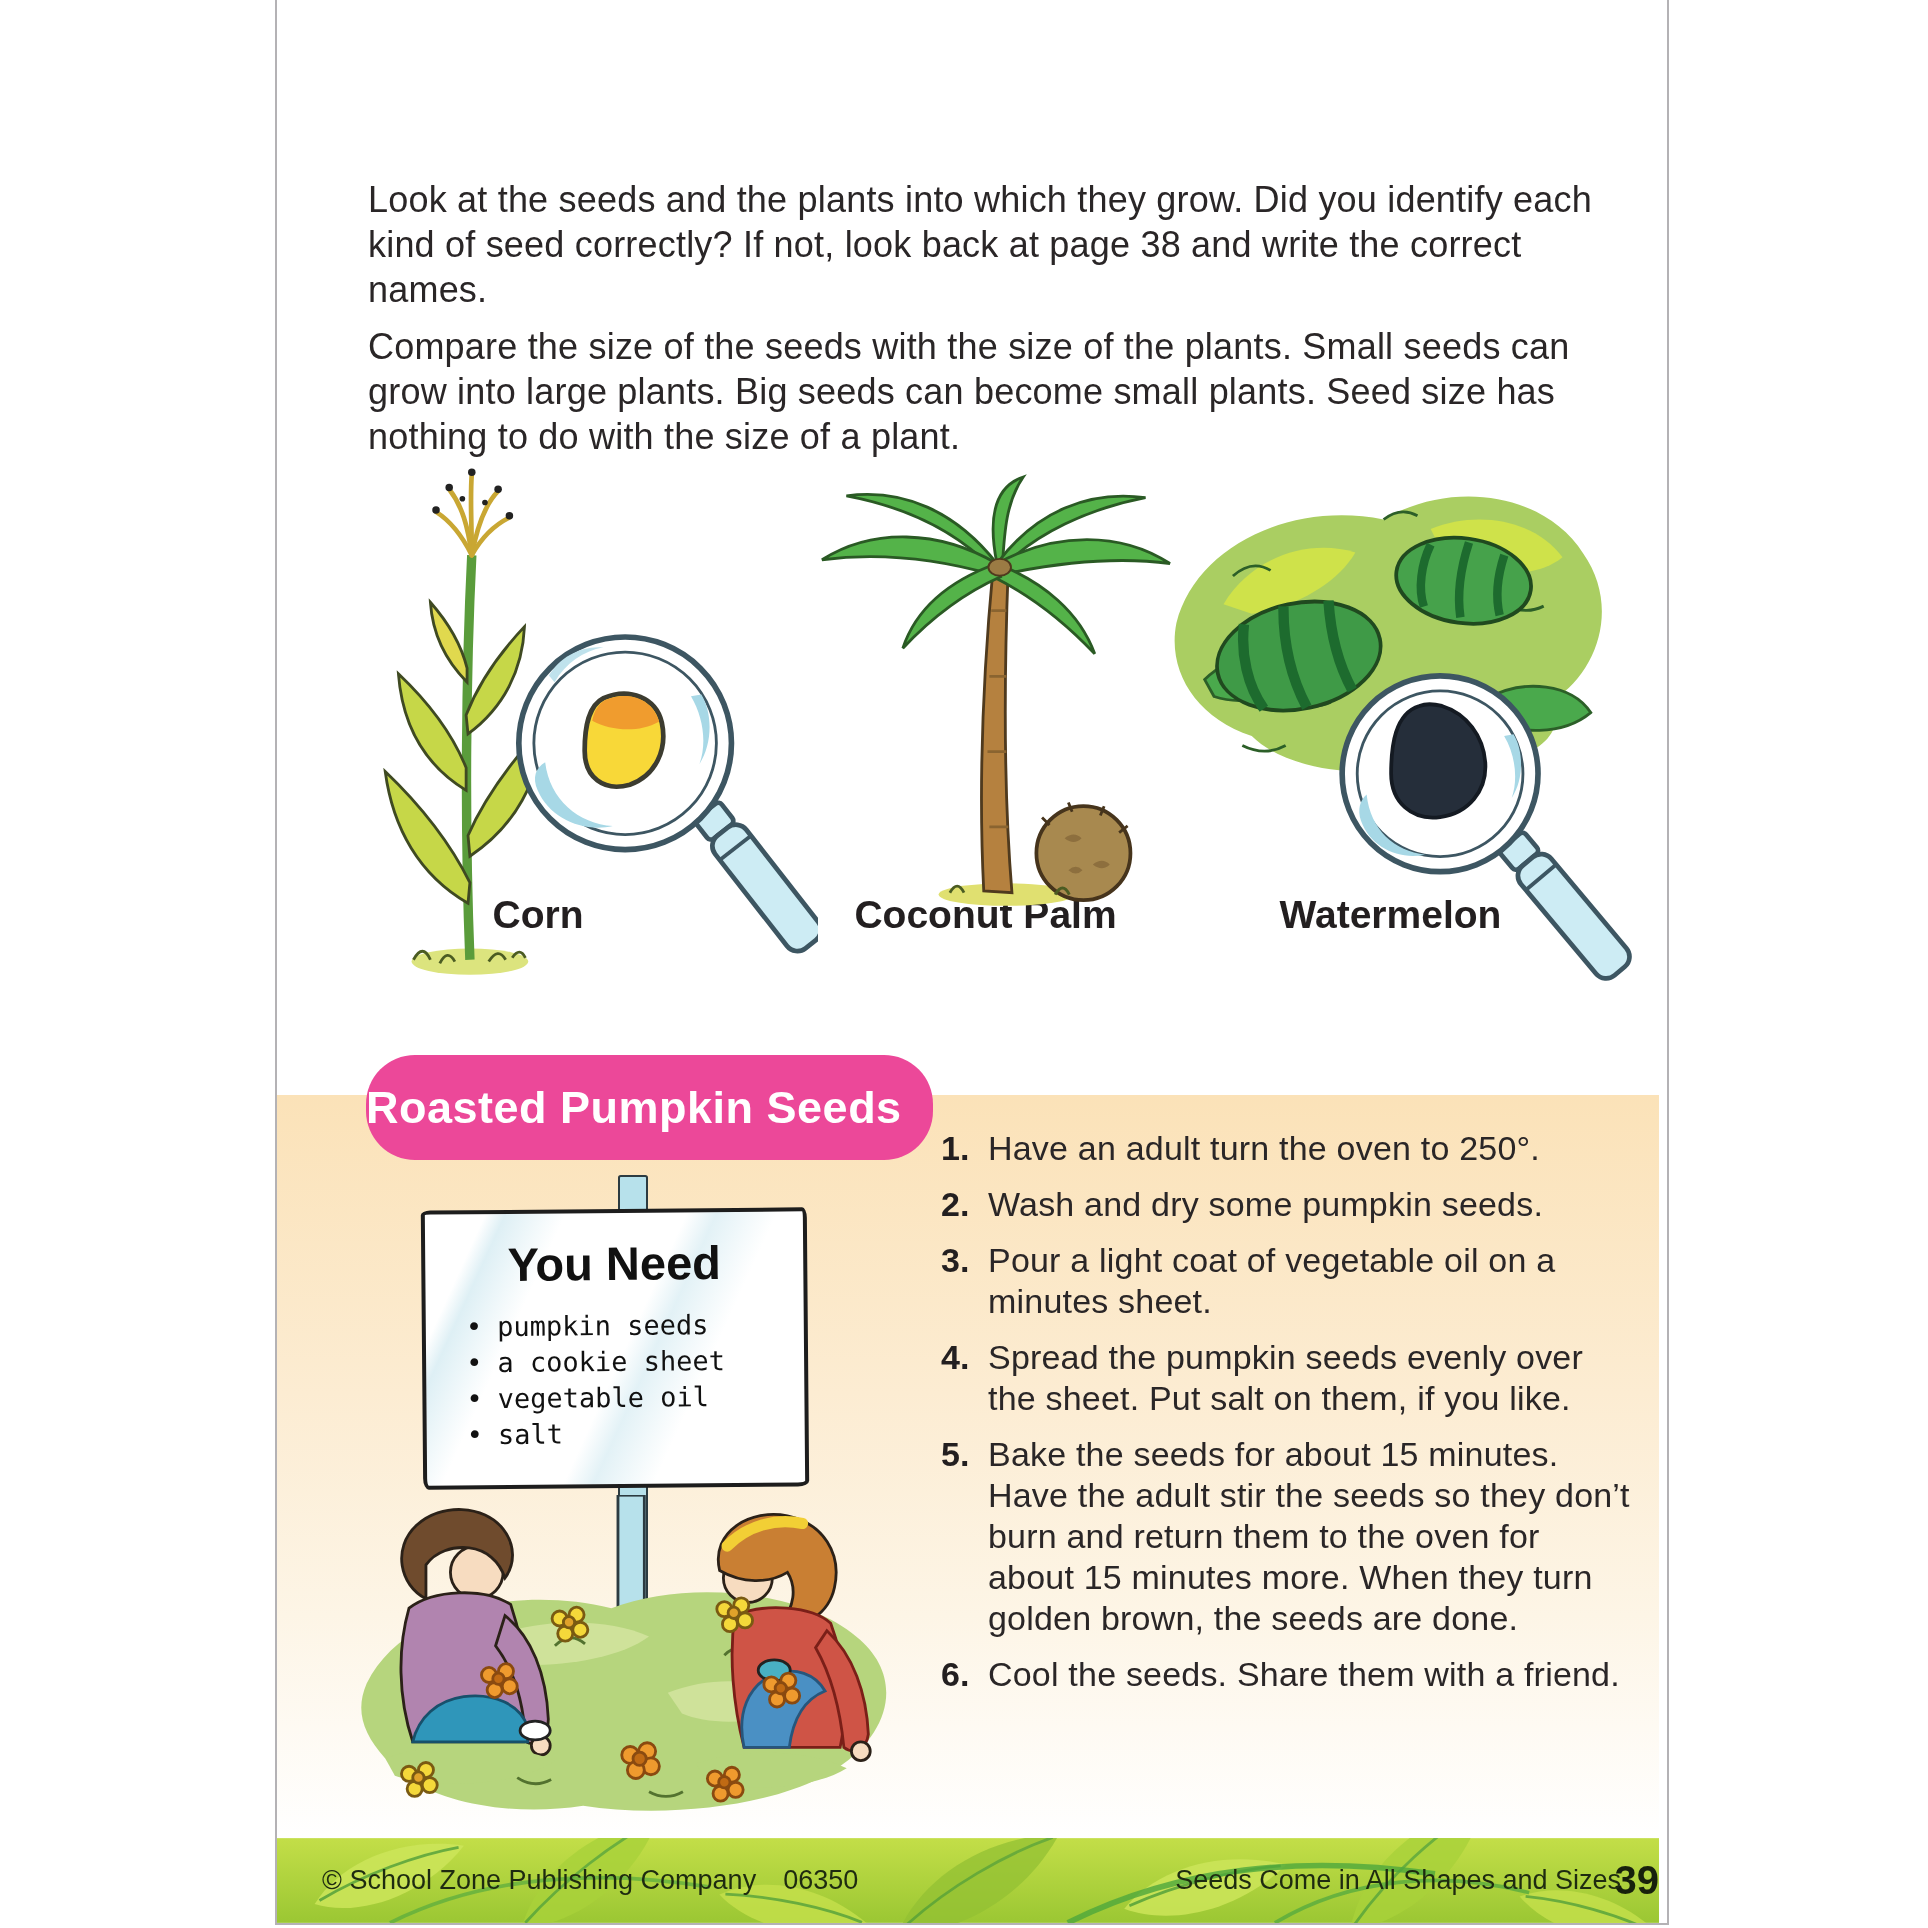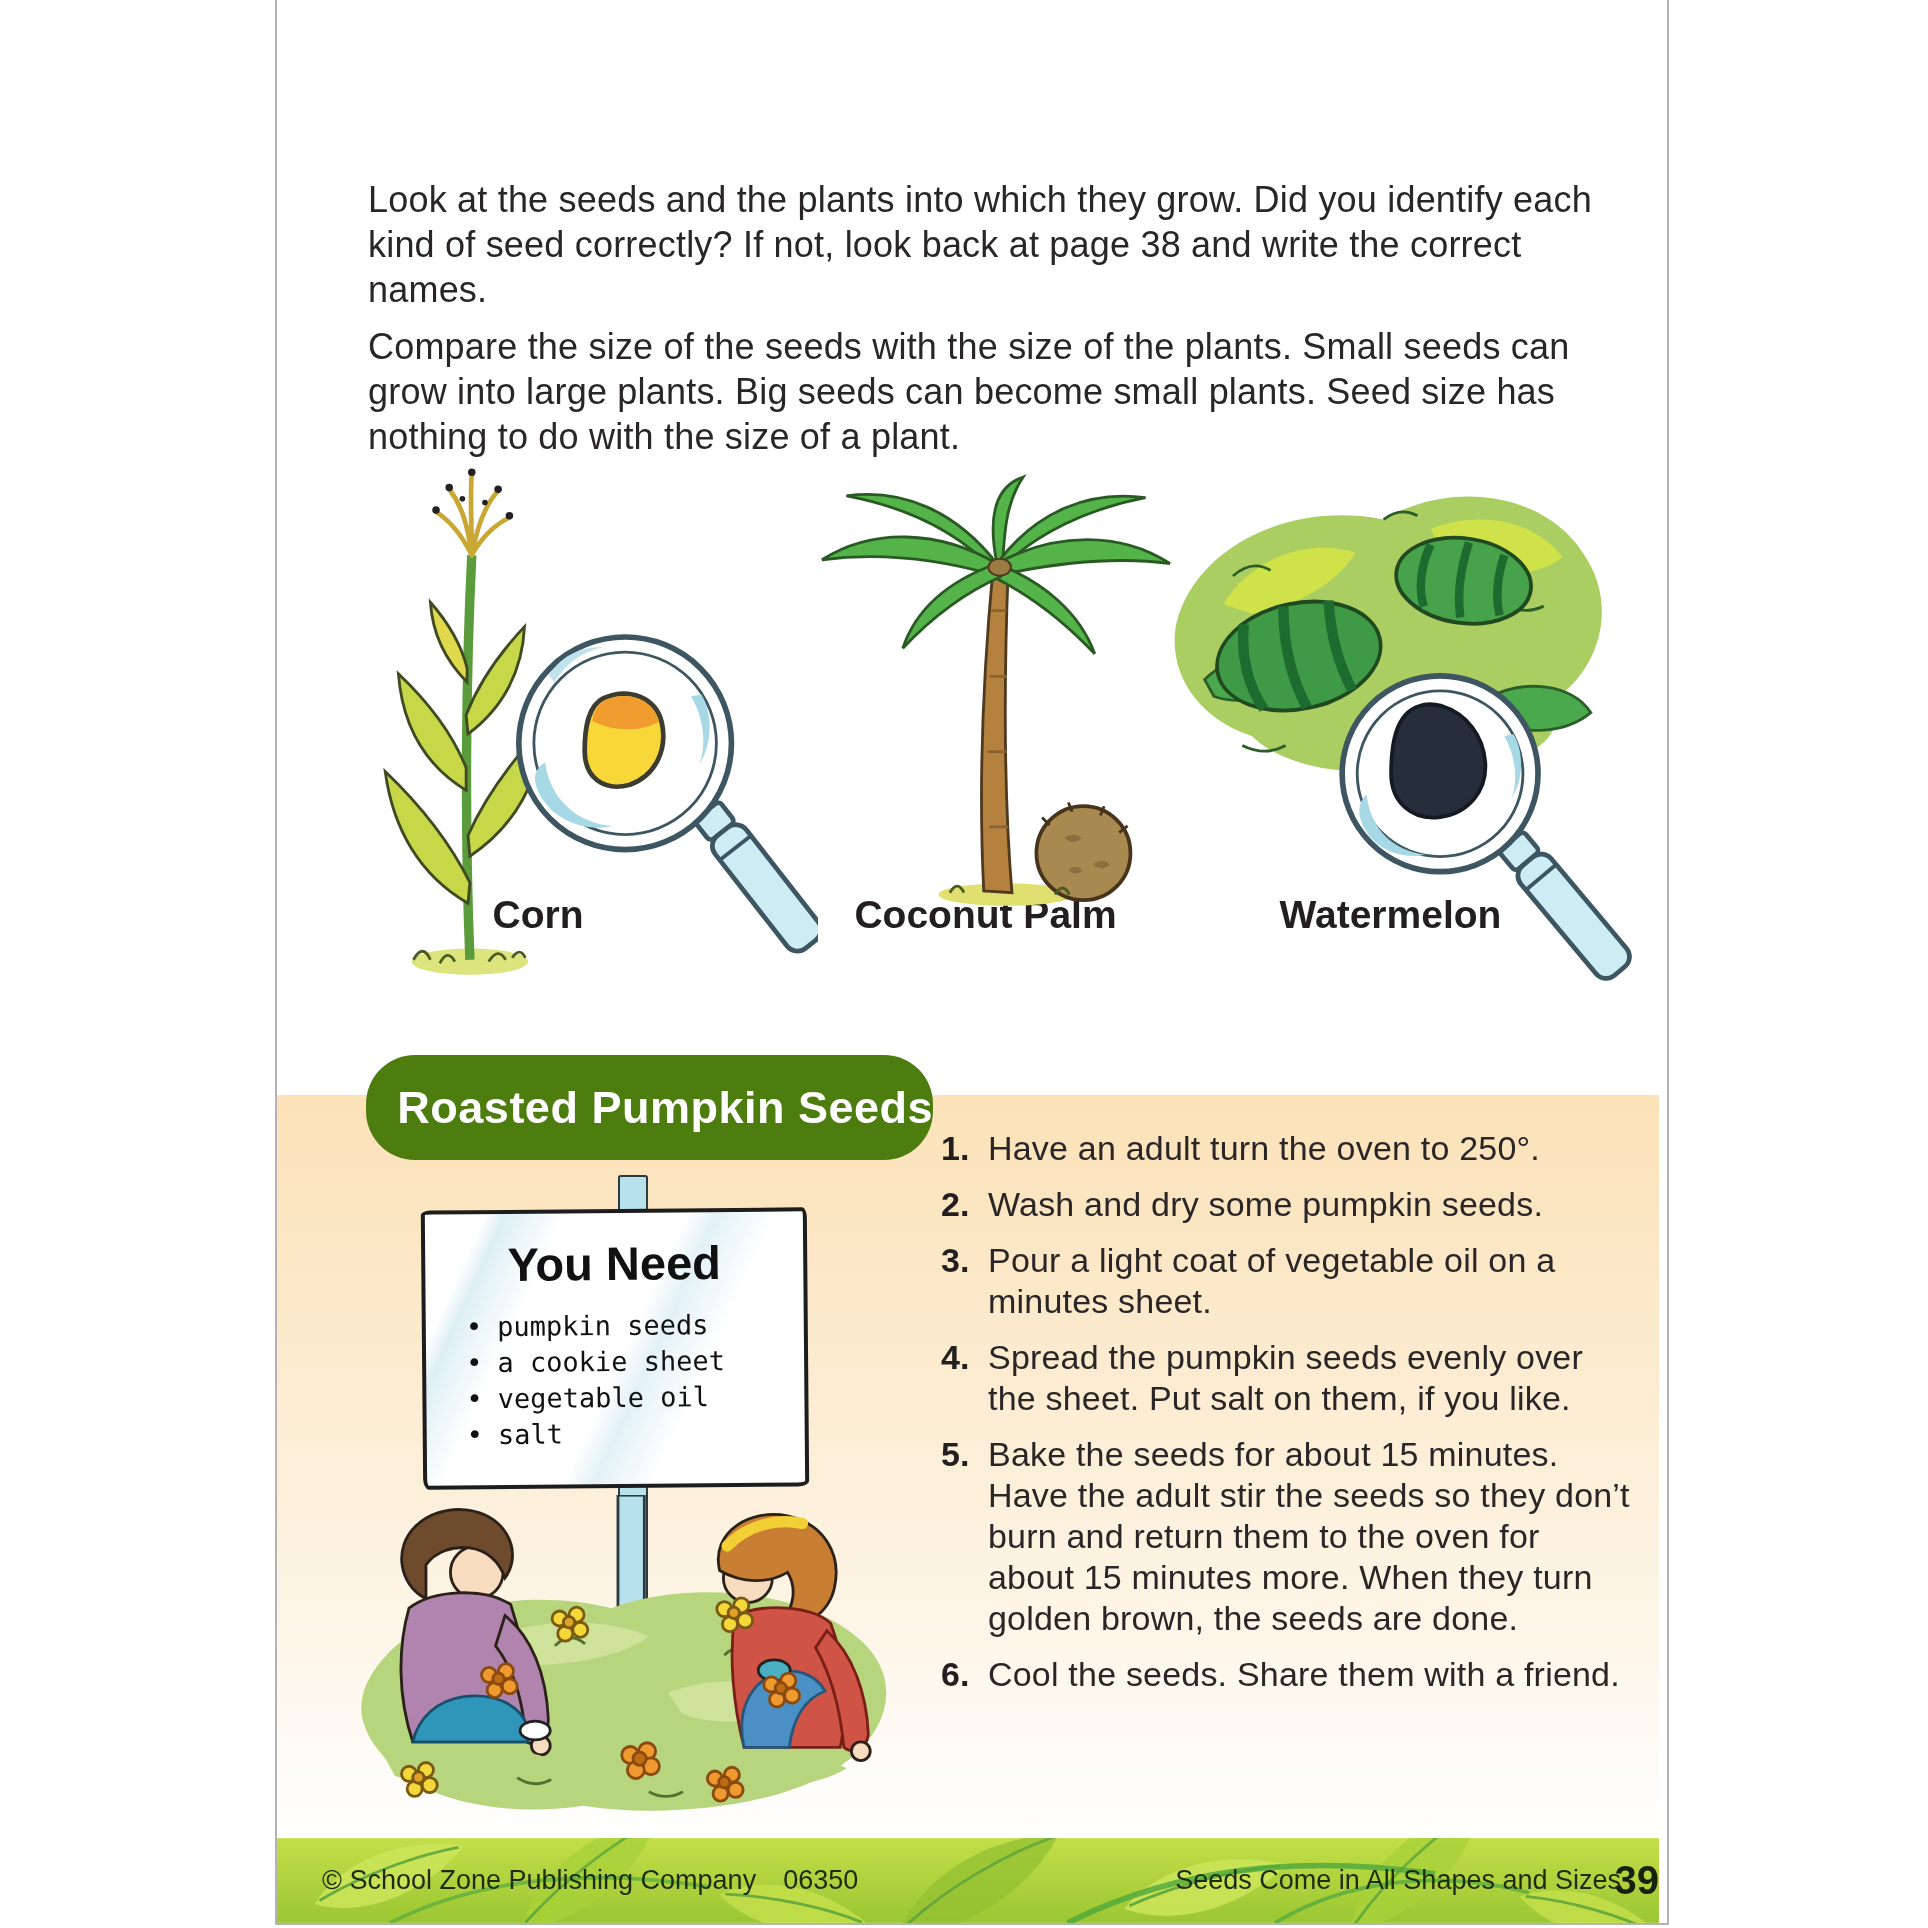--- a/index.html
+++ b/index.html
@@ -19,22 +19,22 @@
   #cap-palm{left:520px;width:377px;}
   #cap-melon{left:925px;width:377px;text-align:center;}
 
   .plant-svg{position:absolute;}
   #corn-svg{left:80px;top:461px;}
   #palm-svg{left:513px;top:469px;}
   #melon-svg{left:871px;top:463px;}
 
   .recipe-bg{position:absolute;left:0;top:1095px;width:1382px;height:743px;
      background:linear-gradient(180deg,#fbe2b8 0%,#fcecd2 40%,#fdf5e6 70%,#ffffff 100%);}
-  .badge{position:absolute;left:89px;top:1055px;width:567px;height:105px;background:#4d7c0f;
-     border-radius:49px;display:flex;align-items:center;justify-content:flex-end;}
+  .badge{position:absolute;left:89px;top:1055px;width:567px;height:105px;background:#ec4899;
+     border-radius:49px;display:flex;align-items:center;justify-content:flex-start;}
   .badge span{color:#ffffff;font-size:45px;font-weight:bold;letter-spacing:0.5px;}
 
   .post{position:absolute;left:341px;top:1175px;width:26px;height:452px;background:#b7e1eb;
      border:2.8px solid #2c3b41;border-radius:2.8px;}
   .sign{position:absolute;left:145px;top:1209px;width:386px;height:279px;background:
      linear-gradient(115deg,rgba(255,255,255,0) 12%,rgba(168,214,228,.38) 16%,rgba(255,255,255,0) 28%,
        rgba(255,255,255,0) 52%,rgba(168,214,228,.33) 58%,rgba(255,255,255,0) 70%),#ffffff;
      border:4.7px solid #1d1d1d;border-radius:9.4px 4.7px 11.3px 5.6px / 4.7px 10.4px 5.6px 11.3px;
      transform:rotate(-0.5deg);box-sizing:border-box;}
   .sign h3{margin:22.6px 0 17px 0;text-align:center;font-size:47px;font-weight:bold;color:#111111;}

